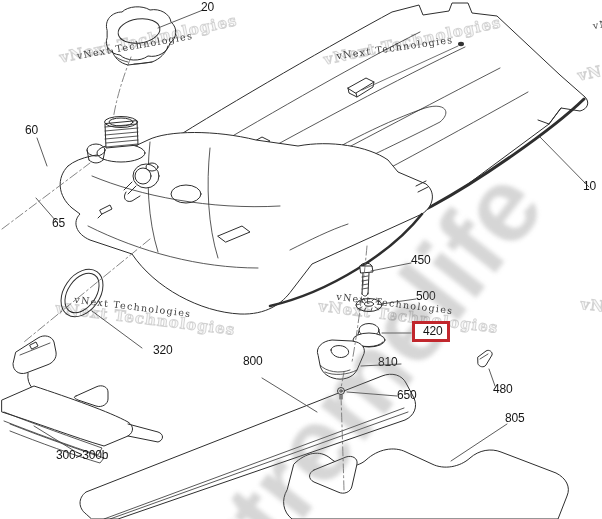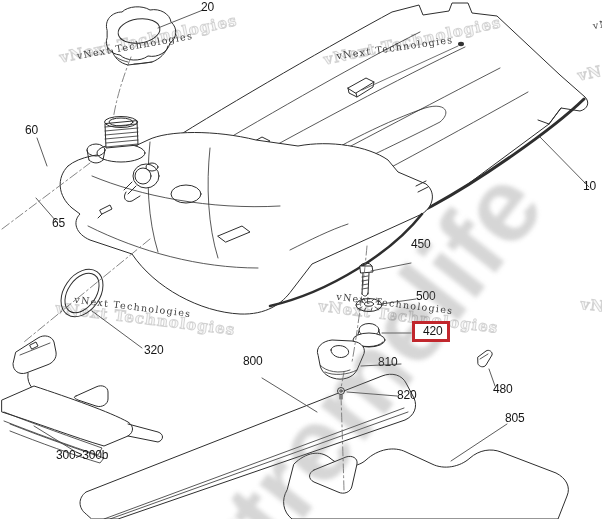--- a/index.html
+++ b/index.html
@@ -213,25 +213,25 @@
   <div class="wm wm-dark" style="left:592px;top:10px;transform:rotate(-10deg);">vNext Technologies</div>
   <div class="wm wm-outline" style="left:580px;top:306px;transform:rotate(7deg);">vNext Technologies</div>
 
   <div class="wm wm-diagonal" style="left:130px;top:585px;transform:rotate(-52deg);">extremelife</div>
 
   <div id="callouts">
       <div class="callout" style="left: 201px; top: 1px;">20</div>
       <div class="callout" style="left: 583px; top: 180px;">10</div>
       <div class="callout" style="left: 25px; top: 124px;">60</div>
       <div class="callout" style="left: 52px; top: 217px;">65</div>
-      <div class="callout" style="left: 144px; top: 344px;">320</div>
+      <div class="callout" style="left: 153px; top: 344px;">320</div>
       <div class="callout" style="left: 56px; top: 449px;">300&gt;300b</div>
-      <div class="callout" style="left: 411px; top: 238px;">450</div>
+      <div class="callout" style="left: 411px; top: 254px;">450</div>
       <div class="callout" style="left: 416px; top: 290px;">500</div>
       <div class="callout highlighted" style="left: 412px; top: 321px; padding-left: 8px;">420</div>
       <div class="callout" style="left: 378px; top: 356px;">810</div>
       <div class="callout" style="left: 243px; top: 355px;">800</div>
-      <div class="callout" style="left: 397px; top: 389px;">820</div>
+      <div class="callout" style="left: 397px; top: 389px;">650</div>
       <div class="callout" style="left: 493px; top: 383px;">480</div>
       <div class="callout" style="left: 505px; top: 412px;">805</div>
     </div>
 
 </div>
 
 </body></html>

